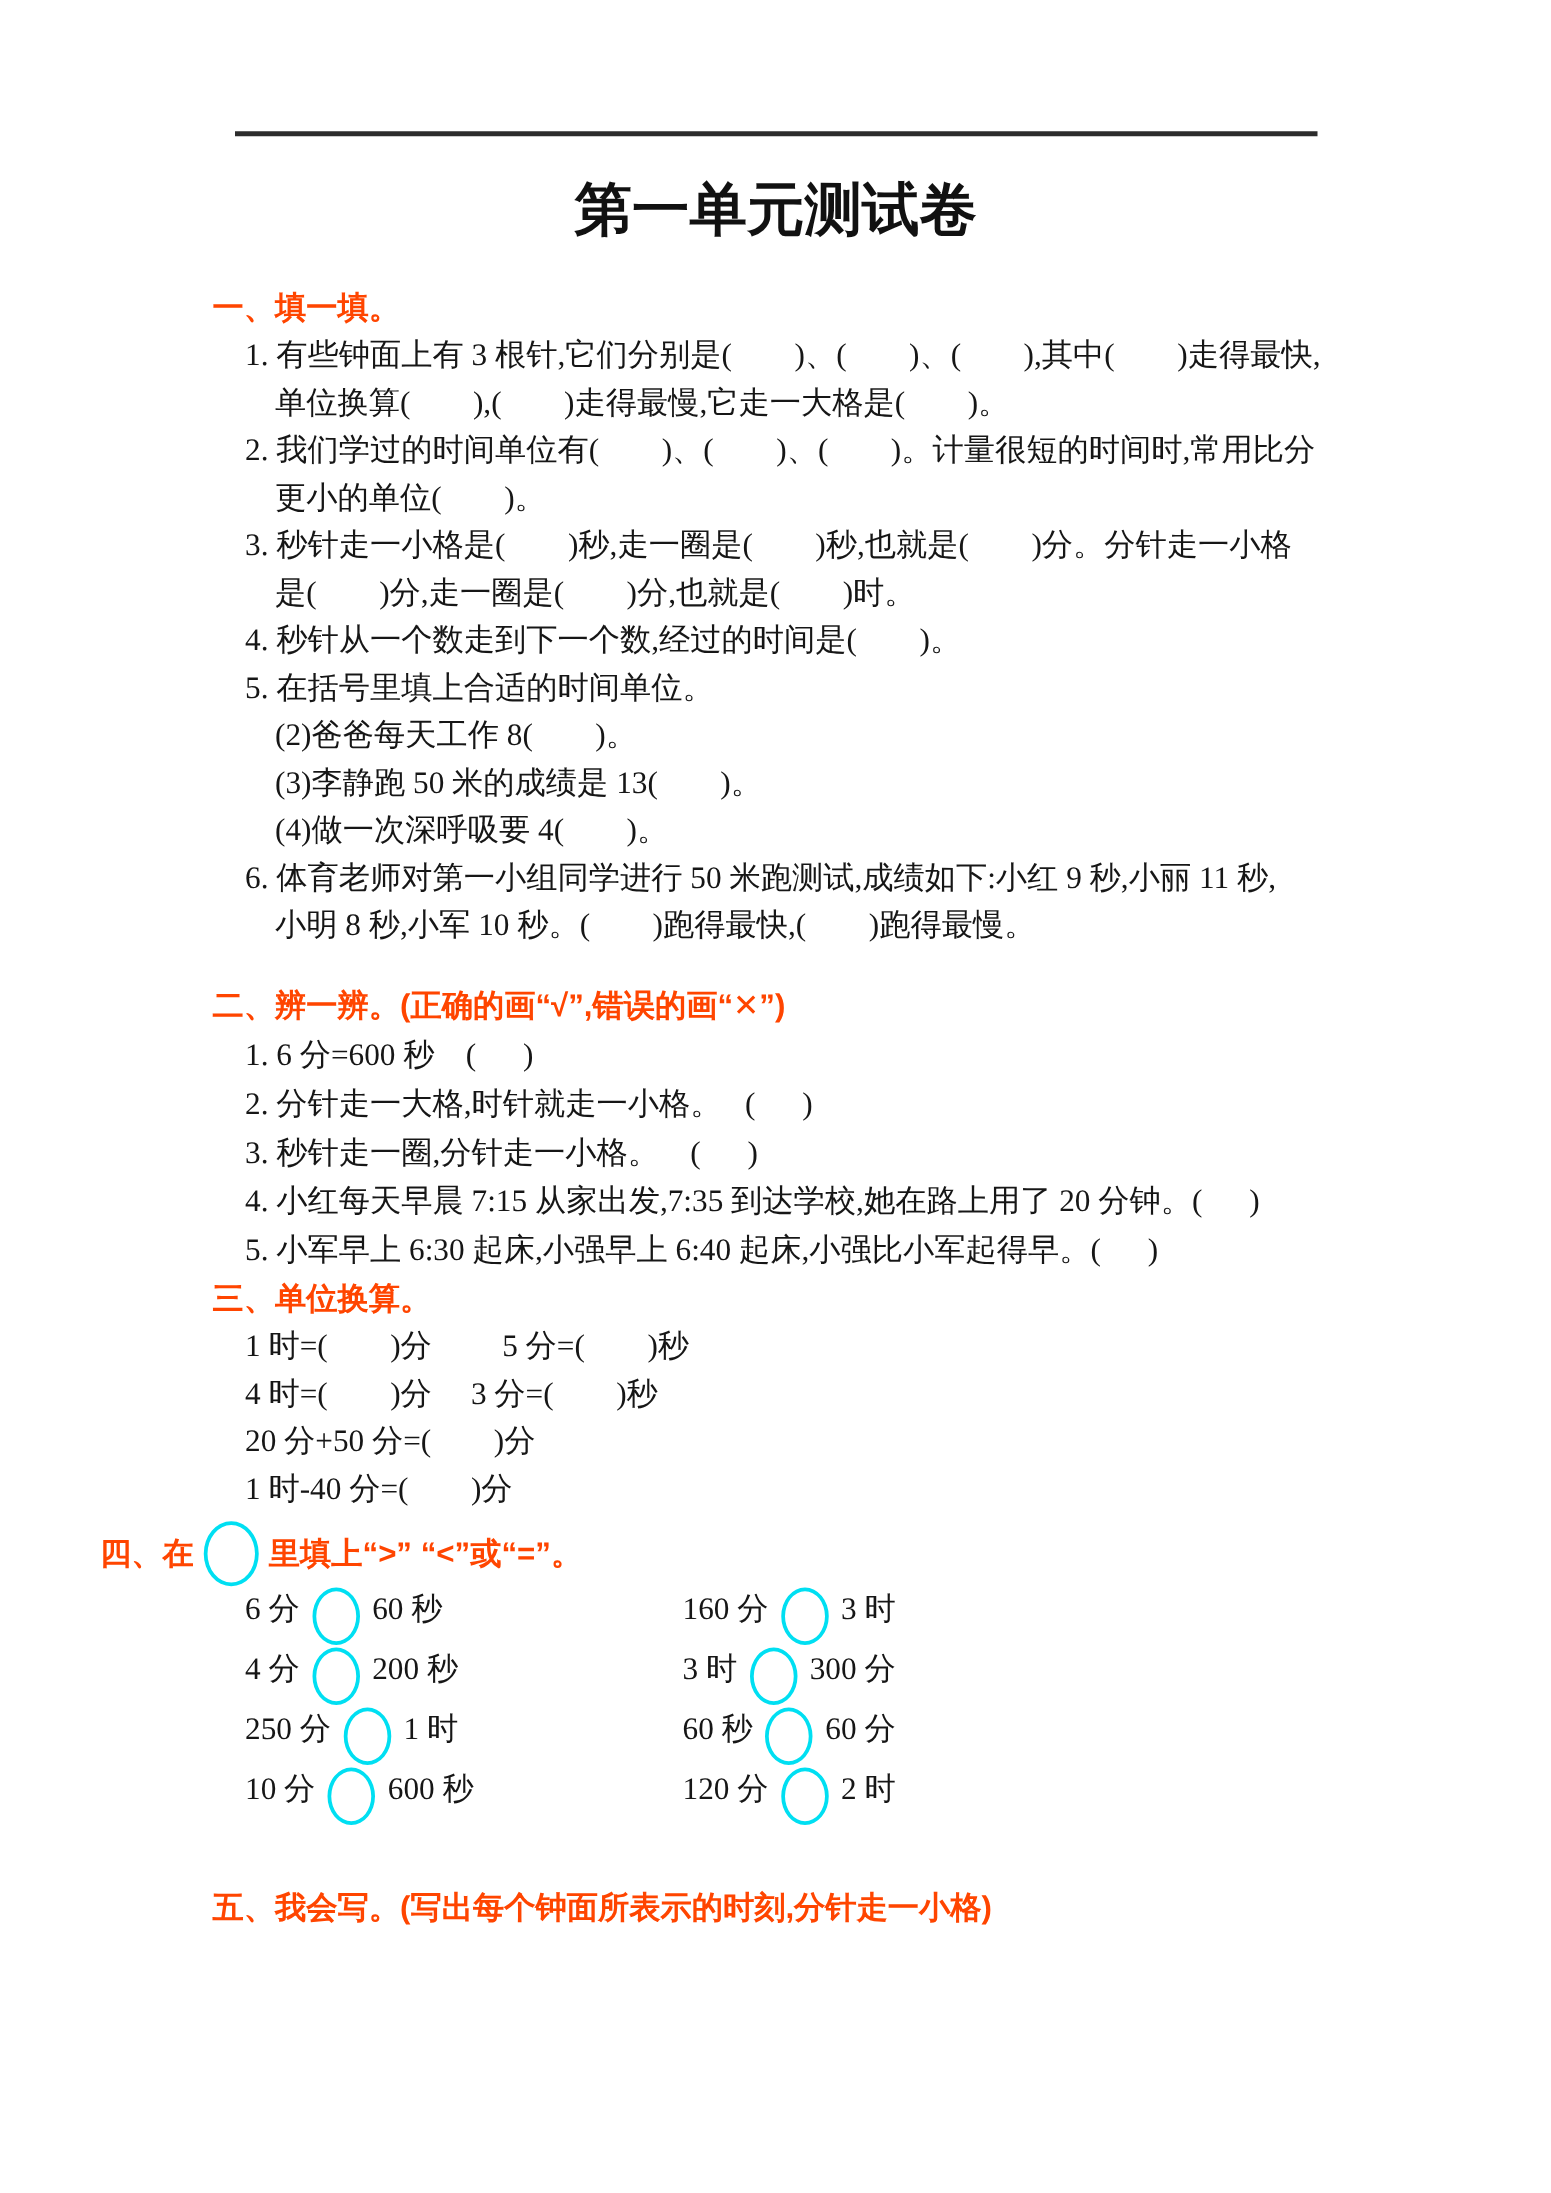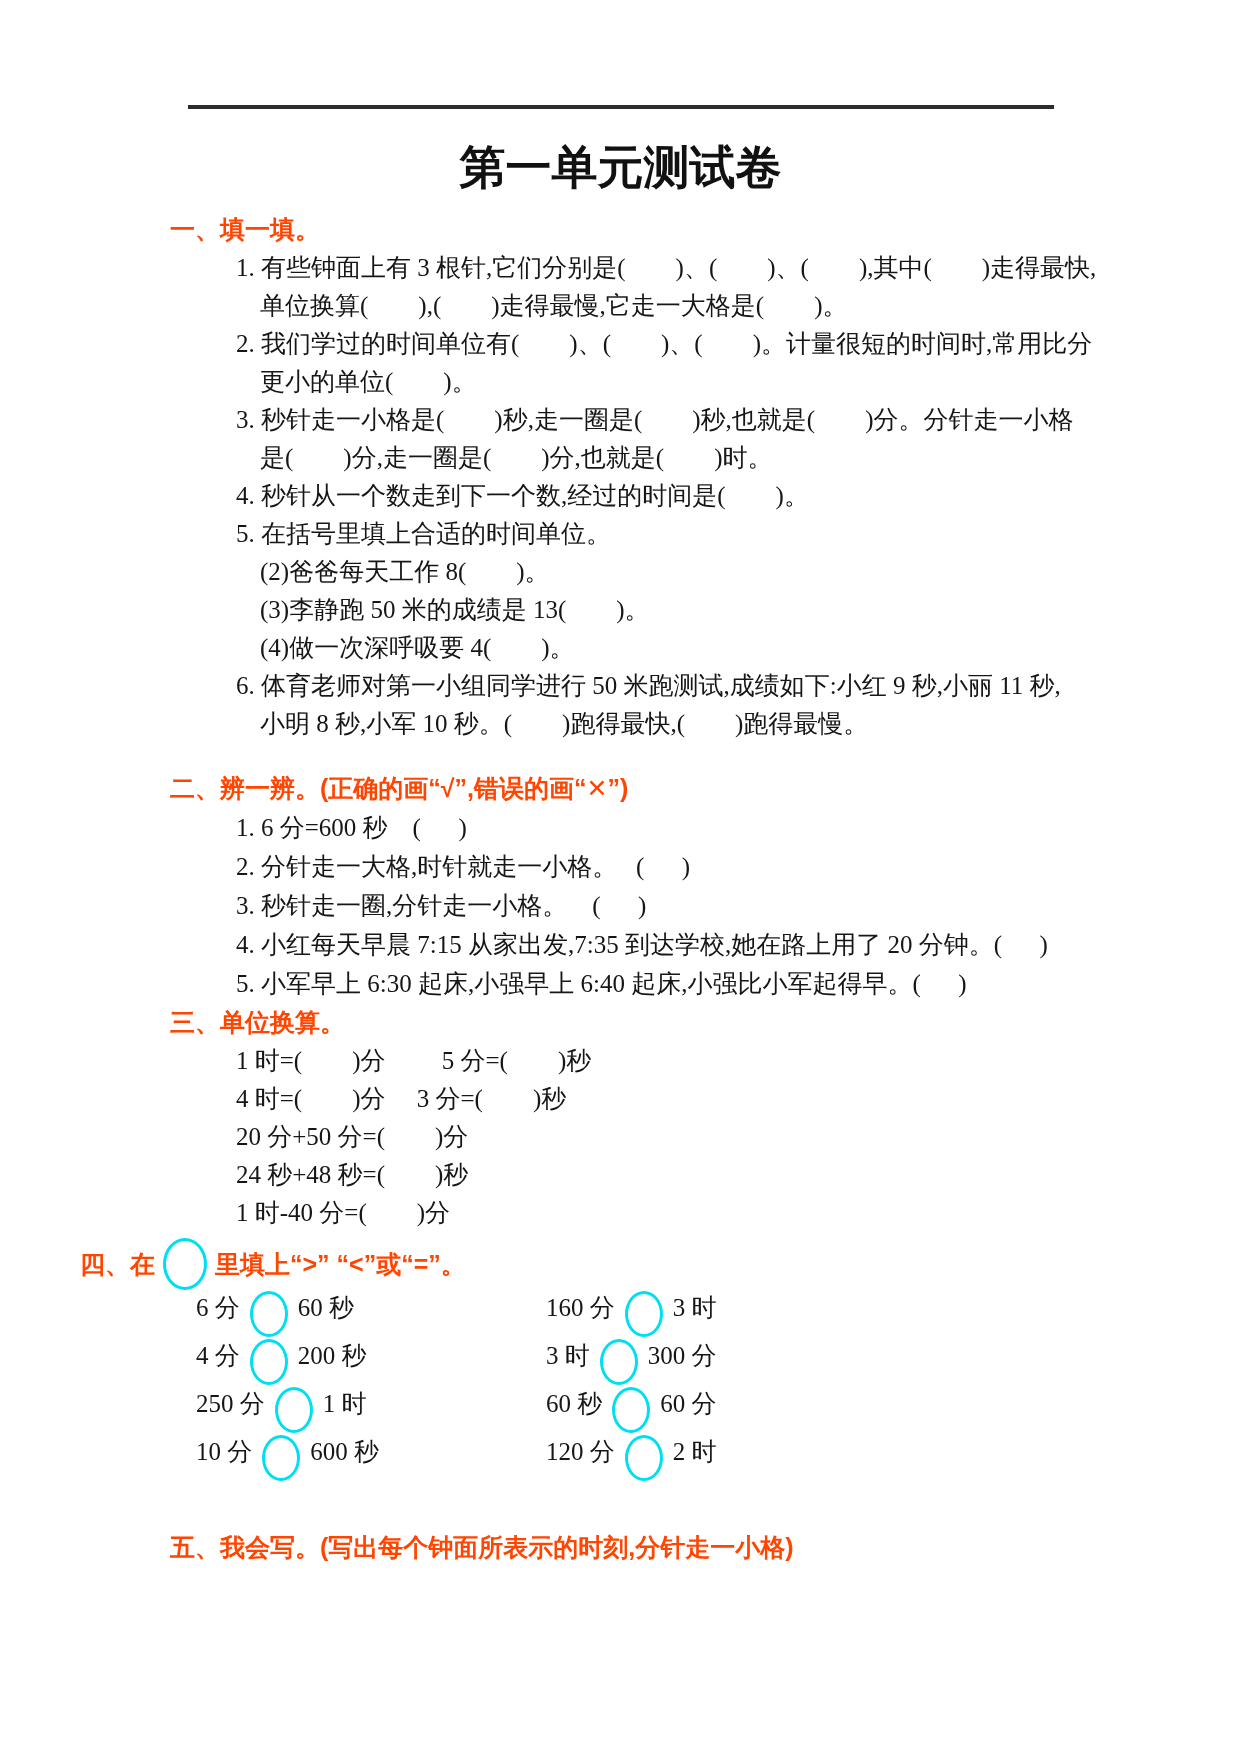--- a/index.html
+++ b/index.html
@@ -29,25 +29,25 @@
   }
   .heading {
     font-family: "Liberation Sans", "DejaVu Sans", sans-serif;
     font-weight: 700;
     font-size: 25px;
     line-height: 34px;
     color: #ff4500;
     margin-left: 170px;
     white-space: pre;
   }
-  .h1 { margin-top: 17px; }
+  .h1 { margin-top: 34px; }
   .h2 { margin-top: 28px; }
   .h3 { margin-top: 2px; }
   .h5 { margin-top: 48px; }
-  .lines { margin-top: 3px; padding-left: 40px; }
+  .lines { margin-top: 3px; }
   .line {
     font-size: 25px;
     line-height: 38px;
     margin-left: 196px;
     white-space: pre;
   }
   .ind2 { margin-left: 220px; }
   .s2 .line { line-height: 39px; }
   .s3 .line { line-height: 38px; }
   .heading-row {
@@ -117,21 +117,20 @@
     <div class="line">3. 秒针走一圈,分针走一小格。    (      )</div>
     <div class="line">4. 小红每天早晨 7:15 从家出发,7:35 到达学校,她在路上用了 20 分钟。(      )</div>
     <div class="line">5. 小军早上 6:30 起床,小强早上 6:40 起床,小强比小军起得早。(      )</div>
   </div>
 
   <div class="heading h3">三、单位换算。</div>
   <div class="lines s3">
     <div class="line">1 时=(        )分         5 分=(        )秒</div>
     <div class="line">4 时=(        )分     3 分=(        )秒</div>
     <div class="line">20 分+50 分=(        )分</div>
-    <div class="line">24 秒+48 秒=(        )秒</div>
     <div class="line">1 时-40 分=(        )分</div>
   </div>
 
   <div class="heading-row heading">
     <span>四、在</span>
     <span class="circle big"></span>
     <span>里填上“&gt;” “&lt;”或“=”。</span>
   </div>
   <div class="cmp-rows">
     <div class="cmp-row">

